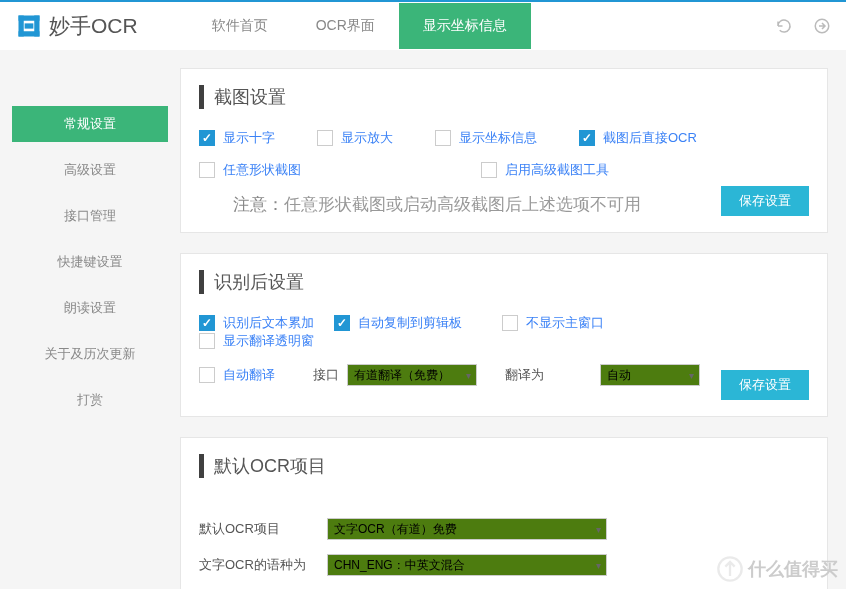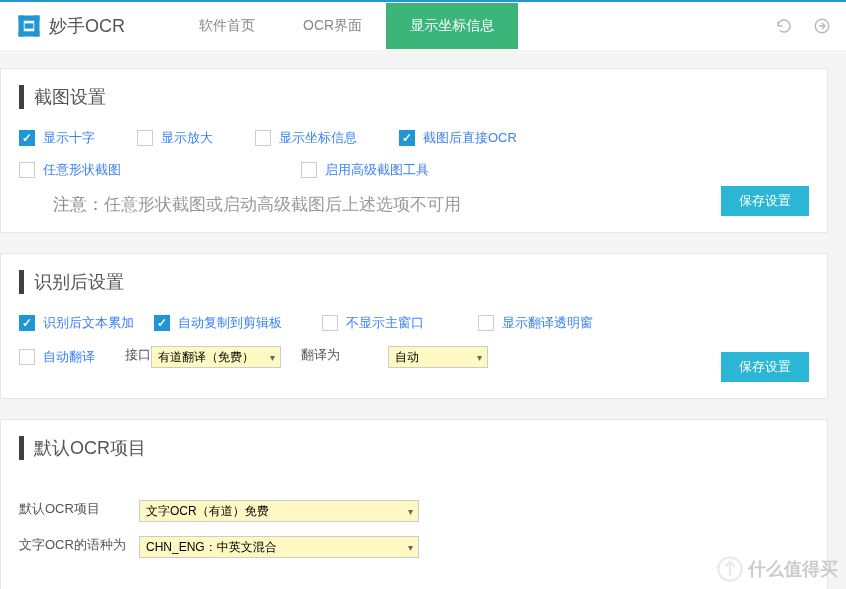--- a/index.html
+++ b/index.html
@@ -1,21 +1,21 @@
 <!DOCTYPE html>
 <html><head>
   <meta charset="utf-8">
   <style>
     * { box-sizing: border-box; margin: 0; padding: 0; font-family: "Microsoft YaHei", sans-serif; }
     body { width: 846px; height: 589px; background: #f5f5f5; overflow: hidden; position: relative; }
     
     .header { height: 50px; background: #fff; border-top: 2px solid #2196d4; display: flex; align-items: center; padding: 0 15px; }
     .logo { display: flex; align-items: center; gap: 6px; }
     .logo-icon { width: 28px; height: 28px; }
-    .logo-text { font-size: 18px; color: #555; font-weight: 500; }
+    .logo-text { font-size: 21px; color: #555; font-weight: 500; }
     
     .nav { display: flex; margin-left: 50px; gap: 0; }
     .nav-item { padding: 14px 24px; font-size: 14px; color: #888; cursor: pointer; }
     .nav-item.active { background: #3bb579; color: #fff; }
     
     .header-icons { margin-left: auto; display: flex; gap: 20px; color: #bbb; }
     .header-icon { width: 18px; height: 18px; cursor: pointer; }
     
     .body { display: flex; height: calc(100% - 50px); }
     
@@ -33,23 +33,23 @@
     .checkbox { width: 16px; height: 16px; border: 1px solid #ccc; display: inline-flex; align-items: center; justify-content: center; margin-right: 8px; cursor: pointer; flex-shrink: 0; }
     .checkbox.checked { background: #2196d4; border-color: #2196d4; }
     .checkbox.checked::after { content: '✓'; color: #fff; font-size: 12px; font-weight: bold; }
     .checkbox-label { font-size: 13px; color: #3b82f6; }
     
     .note { font-size: 17px; color: #999; margin-left: 34px; }
     .note-label { color: #888; }
     
     .btn-save { position: absolute; right: 18px; bottom: 16px; background: #2bb6d6; color: #fff; border: none; padding: 6px 18px; font-size: 13px; cursor: pointer; }
     
-    .form-row { display: flex; margin-bottom: 14px; }
+    .form-row { display: flex; align-items: center; margin-bottom: 14px; gap: 8px; }
     .form-label { font-size: 13px; color: #555; white-space: nowrap; }
-    .select { border: 1px solid #ccc; padding: 3px 22px 3px 6px; font-size: 12px; background: #fef9c3; appearance: none; position: relative; cursor: pointer; }
+    .select { border: 1px solid #ccc; padding: 3px 22px 3px 6px; font-size: 12px; background: #4d7c0f; appearance: none; position: relative; cursor: pointer; }
     .select-wrap { position: relative; display: inline-block; }
     .select-wrap::after { content: '▾'; position: absolute; right: 6px; top: 50%; transform: translateY(-50%); font-size: 10px; color: #666; pointer-events: none; }
     .select.w1 { width: 130px; }
     .select.w2 { width: 100px; margin-left: 48px; }
     .select.w3 { width: 280px; }
     
     .watermark { position: absolute; right: 8px; bottom: 6px; font-size: 18px; color: #ccc; font-weight: bold; display: flex; align-items: center; gap: 4px; }
     .watermark-icon { width: 28px; height: 28px; opacity: 0.4; }
   </style>
 </head>
@@ -76,20 +76,29 @@
         <path fill="none" stroke="#bbb" stroke-width="2" d="M4 12a8 8 0 1 1 2.3 5.6M4 12V6M4 12h6"></path>
       </svg>
     <svg class="header-icon" viewBox="0 0 24 24">
         <circle cx="12" cy="12" r="9" fill="none" stroke="#bbb" stroke-width="2"></circle>
         <path fill="none" stroke="#bbb" stroke-width="2" d="M12 8l4 4-4 4M8 12h8"></path>
       </svg>
   </div>
 </div>
 
 <div class="body">
+  <div class="sidebar">
+    <div class="sidebar-item active">常规设置</div>
+    <div class="sidebar-item">高级设置</div>
+    <div class="sidebar-item">接口管理</div>
+    <div class="sidebar-item">快捷键设置</div>
+    <div class="sidebar-item">朗读设置</div>
+    <div class="sidebar-item">关于及历次更新</div>
+    <div class="sidebar-item">打赏</div>
+  </div>
 
   <div class="main">
 
     <div class="panel">
       <div class="panel-title">截图设置</div>
       <div class="row">
         <div class="checkbox-group">
             <span class="checkbox checked"></span>
             <span class="checkbox-label">显示十字</span>
           </div>

